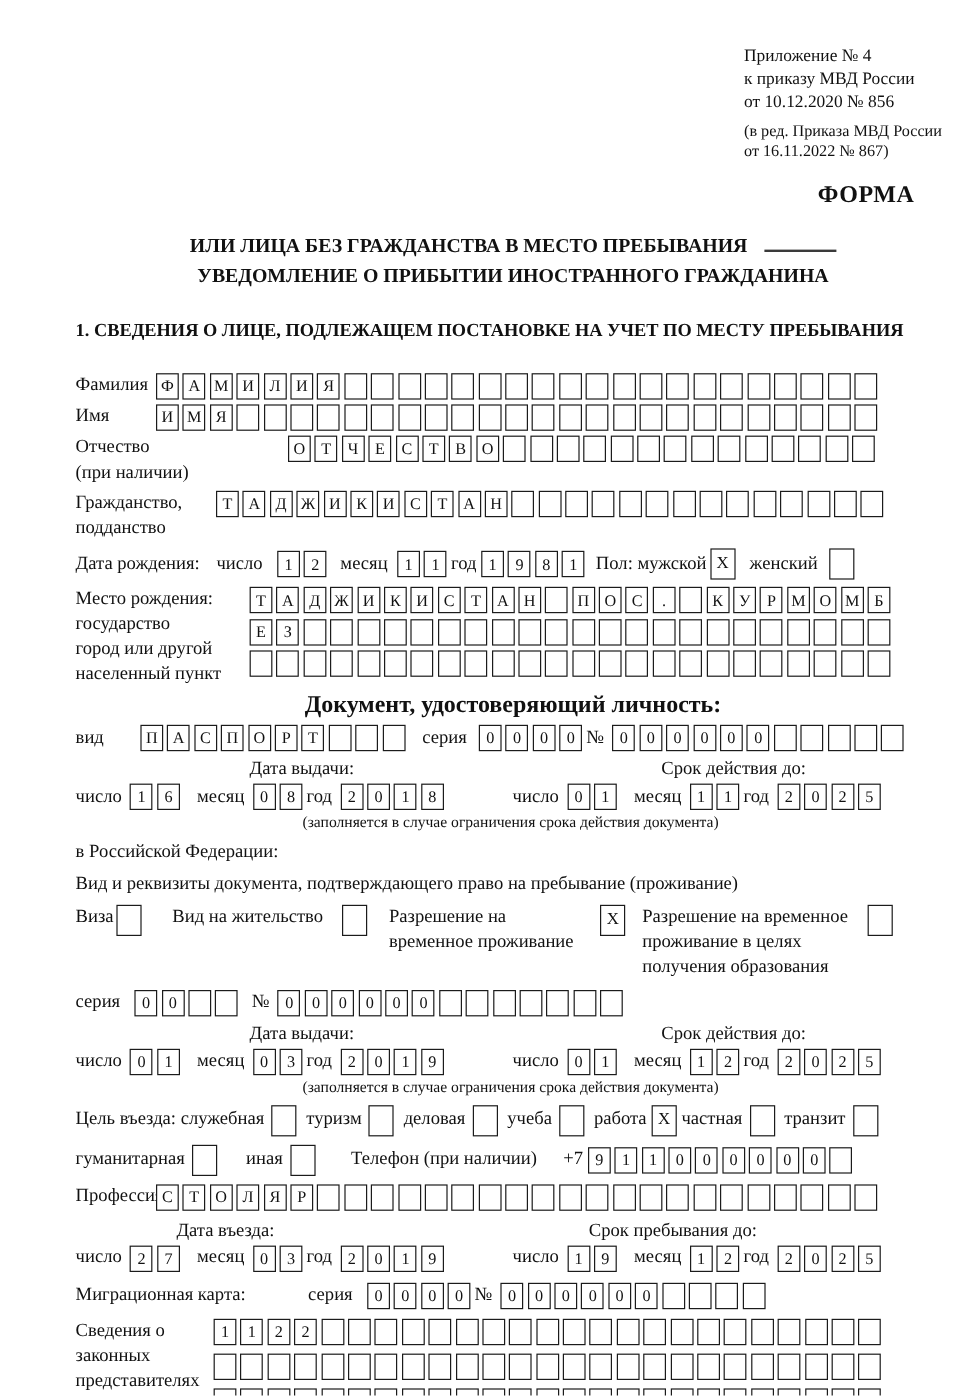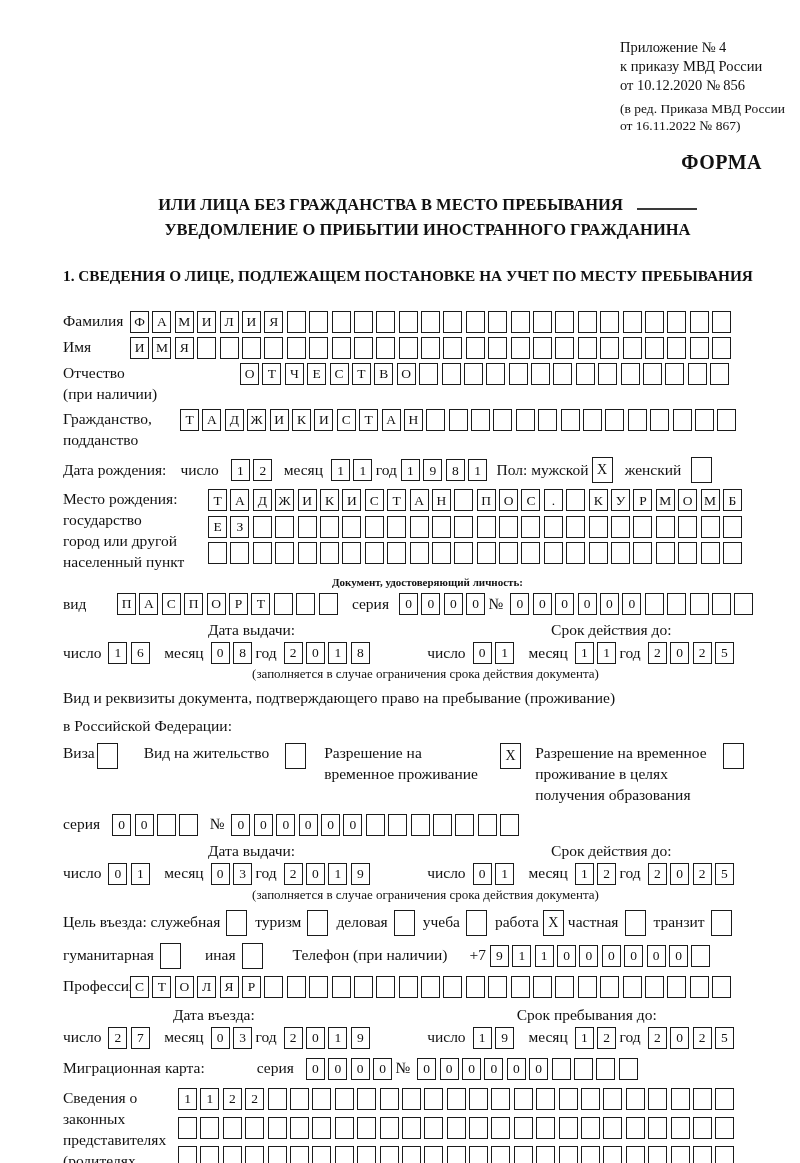--- a/index.html
+++ b/index.html
@@ -290,21 +290,21 @@
           <span class="cell"></span>
           <span class="cell"></span>
           <span class="cell"></span>
           <span class="cell"></span>
           <span class="cell"></span>
           <span class="cell"></span>
         </span>
     </span>
   </div>
 
-  <div class="sec-heading" style="margin-top:3px;text-align:center;font-size:11px">Документ, удостоверяющий личность:</div>
+  <div class="sec-heading" style="margin-top:3px;text-align:center;font-size:20px">Документ, удостоверяющий личность:</div>
 
   <div class="row" style="align-items:center;margin-top:5px">
     <span class="lbl" style="width:54px">вид</span>
     <span class="cells">
         <span class="cell">П</span>
         <span class="cell">А</span>
         <span class="cell">С</span>
         <span class="cell">П</span>
         <span class="cell">О</span>
         <span class="cell">Р</span>
@@ -373,22 +373,22 @@
       <span class="cells">
           <span class="cell">2</span>
           <span class="cell">0</span>
           <span class="cell">2</span>
           <span class="cell">5</span>
         </span>
     </span>
   </div>
   <div class="note">(заполняется в случае ограничения срока действия документа)</div>
 
+  <div class="lbl" style="margin-top:7px">в Российской Федерации:</div>
   <div class="lbl mt6">Вид и реквизиты документа, подтверждающего право на пребывание (проживание)</div>
-  <div class="lbl" style="margin-top:7px">в Российской Федерации:</div>
 
   <div class="row" style="margin-top:6px">
     <span class="lbl">Виза</span>
     <span class="checkbox" style="margin-left:2px"></span>
     <span class="lbl" style="margin-left:26px">Вид на жительство</span>
     <span class="checkbox" style="margin-left:16px"></span>
     <div class="opt-center" style="width:170px;margin-left:18px">Разрешение на временное проживание</div>
     <span class="checkbox">X</span>
     <div class="opt-center" style="width:182px;margin-left:14px">Разрешение на временное проживание в целях получения образования</div>
     <span class="checkbox"></span>
@@ -529,21 +529,21 @@
         <span class="cell"></span>
         <span class="cell"></span>
         <span class="cell"></span>
         <span class="cell"></span>
         <span class="cell"></span>
         <span class="cell"></span>
       </span>
   </div>
 
   <div class="date-heads" style="margin-top:8px">
-    <span style="margin-left:110px">Дата въезда:</span>
+    <span style="margin-left:84px">Дата въезда:</span>
     <span style="margin-left:262px">Срок пребывания до:</span>
   </div>
   <div class="date-row">
     <span class="lbl">число</span>
     <span class="cells">
         <span class="cell">2</span>
         <span class="cell">7</span>
       </span>
     <span class="lbl dlbl">месяц</span>
     <span class="cells">

